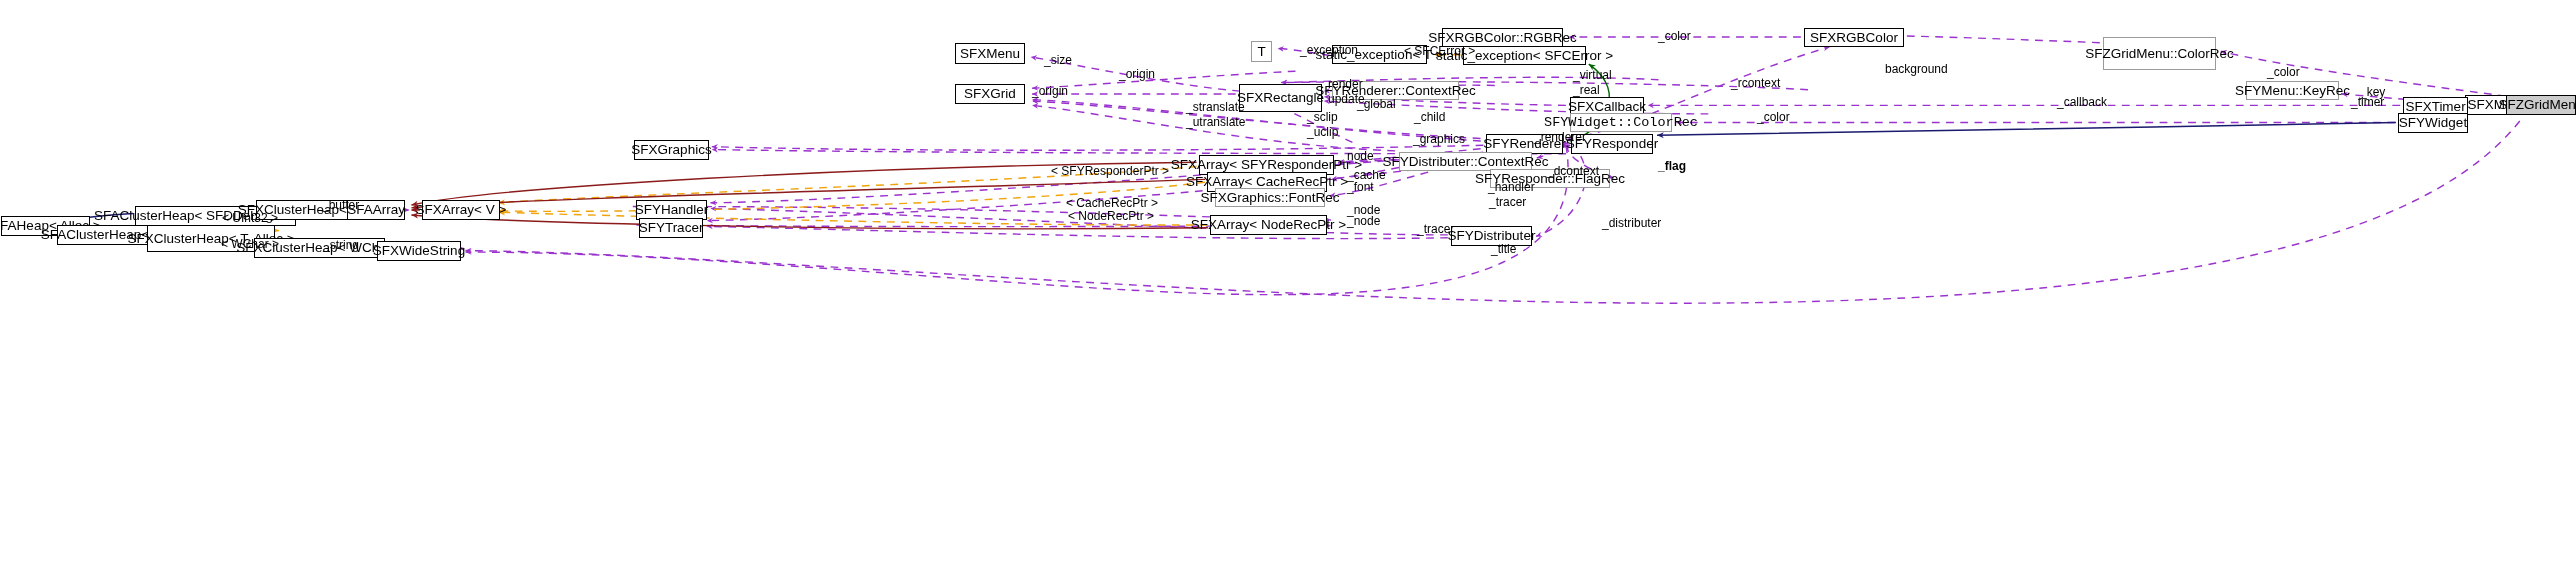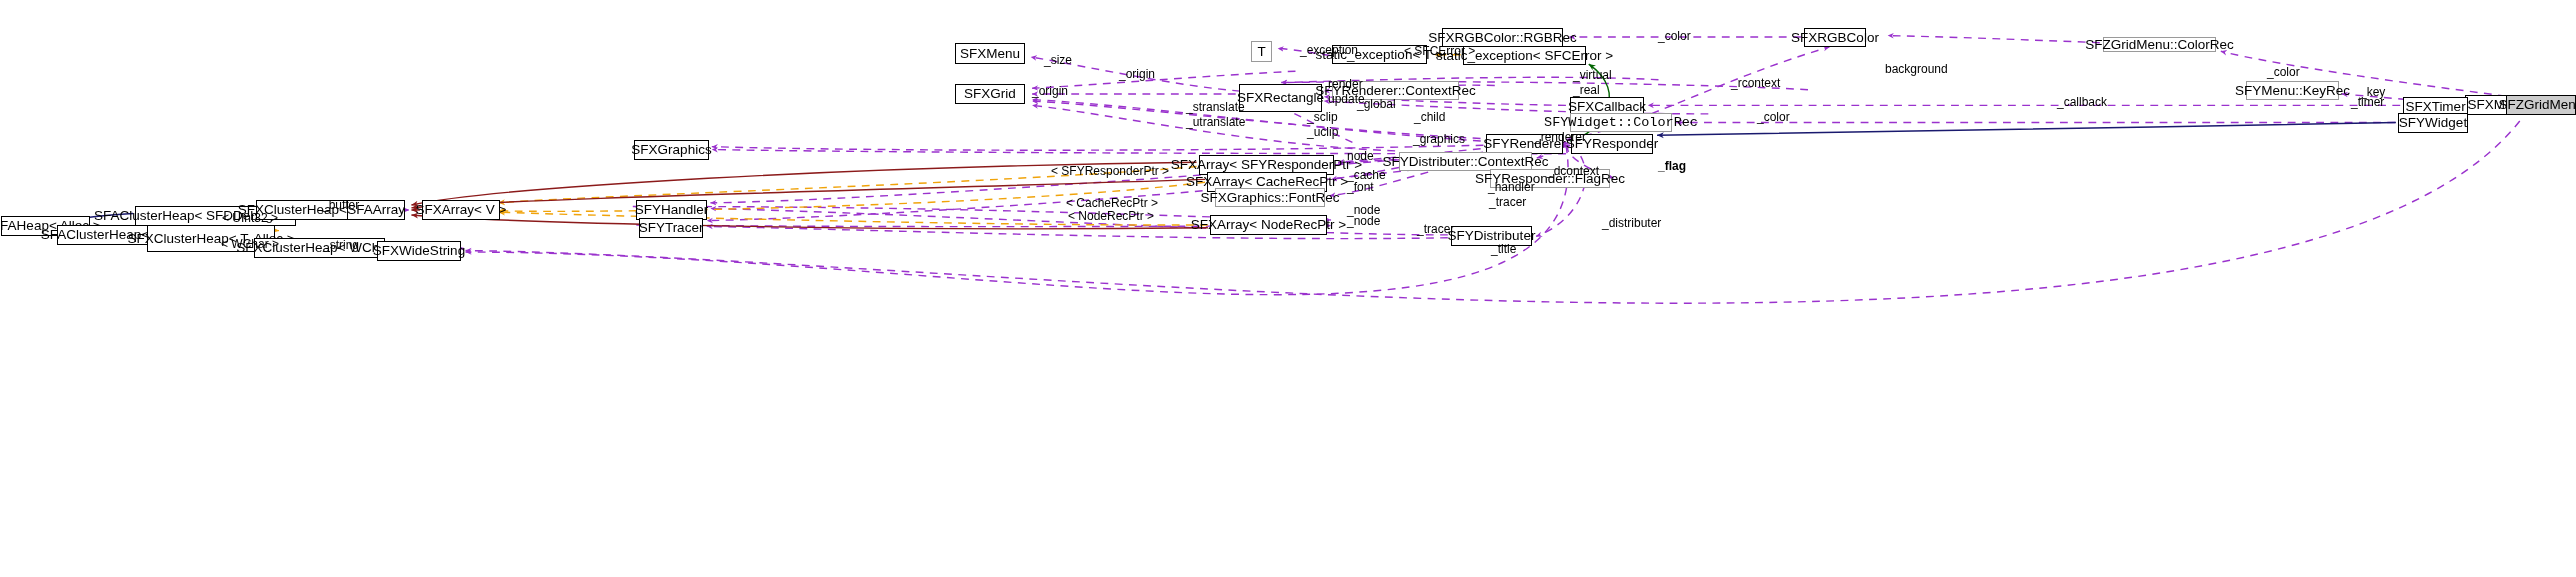--- a/index.html
+++ b/index.html
@@ -203,24 +203,24 @@
     </div>
   <div class="node" style="left:1332px;top:45px;width:95px;height:18.5px;">
       <span>static_exception&lt; T &gt;</span>
     </div>
   <div class="node" style="left:1463px;top:46px;width:123px;height:18.5px;">
       <span>static_exception&lt; SFCError &gt;</span>
     </div>
   <div class="node" style="left:1442px;top:28px;width:121px;height:18.5px;">
       <span>SFXRGBColor::RGBRec</span>
     </div>
-  <div class="node" style="left:1804px;top:28px;width:62px;height:18.5px;">
+  <div class="node" style="left:1804px;top:28px;width:100px;height:18.5px;">
       <span>SFXRGBColor</span>
     </div>
-  <div class="node grey-border" style="left:2103px;top:37px;width:113px;height:15px;">
+  <div class="node grey-border" style="left:2103px;top:37px;width:113px;height:33px;">
       <span>SFZGridMenu::ColorRec</span>
     </div>
   <div class="node" style="left:955px;top:84px;width:70px;height:20px;">
       <span>SFXGrid</span>
     </div>
   <div class="node" style="left:1239px;top:84px;width:83px;height:28px;">
       <span>SFXRectangle</span>
     </div>
   <div class="node grey-border" style="left:1332px;top:81px;width:127px;height:18.5px;">
       <span>SFYRenderer::ContextRec</span>

